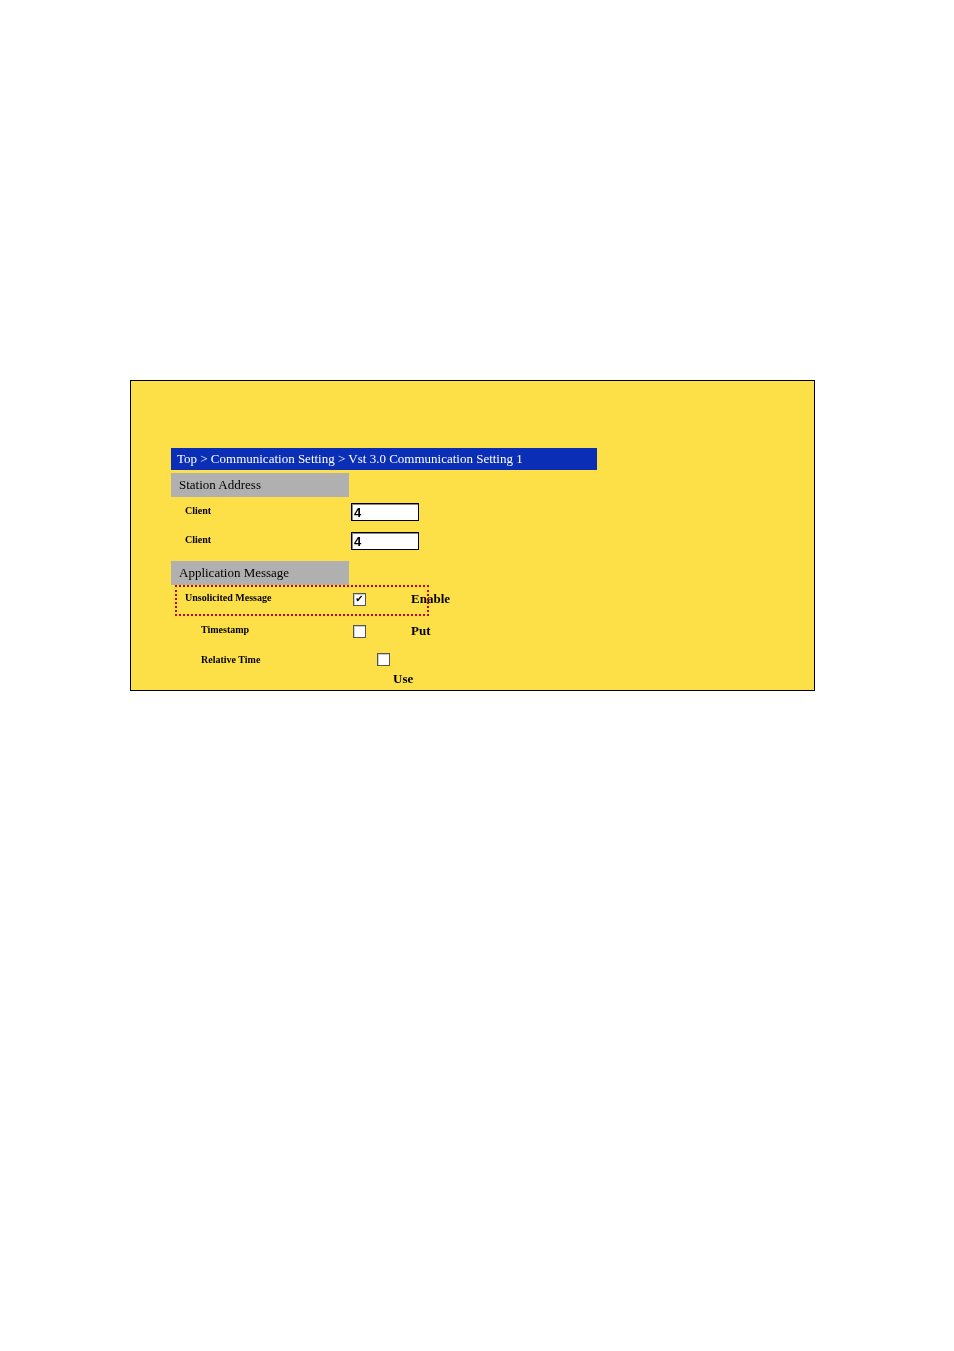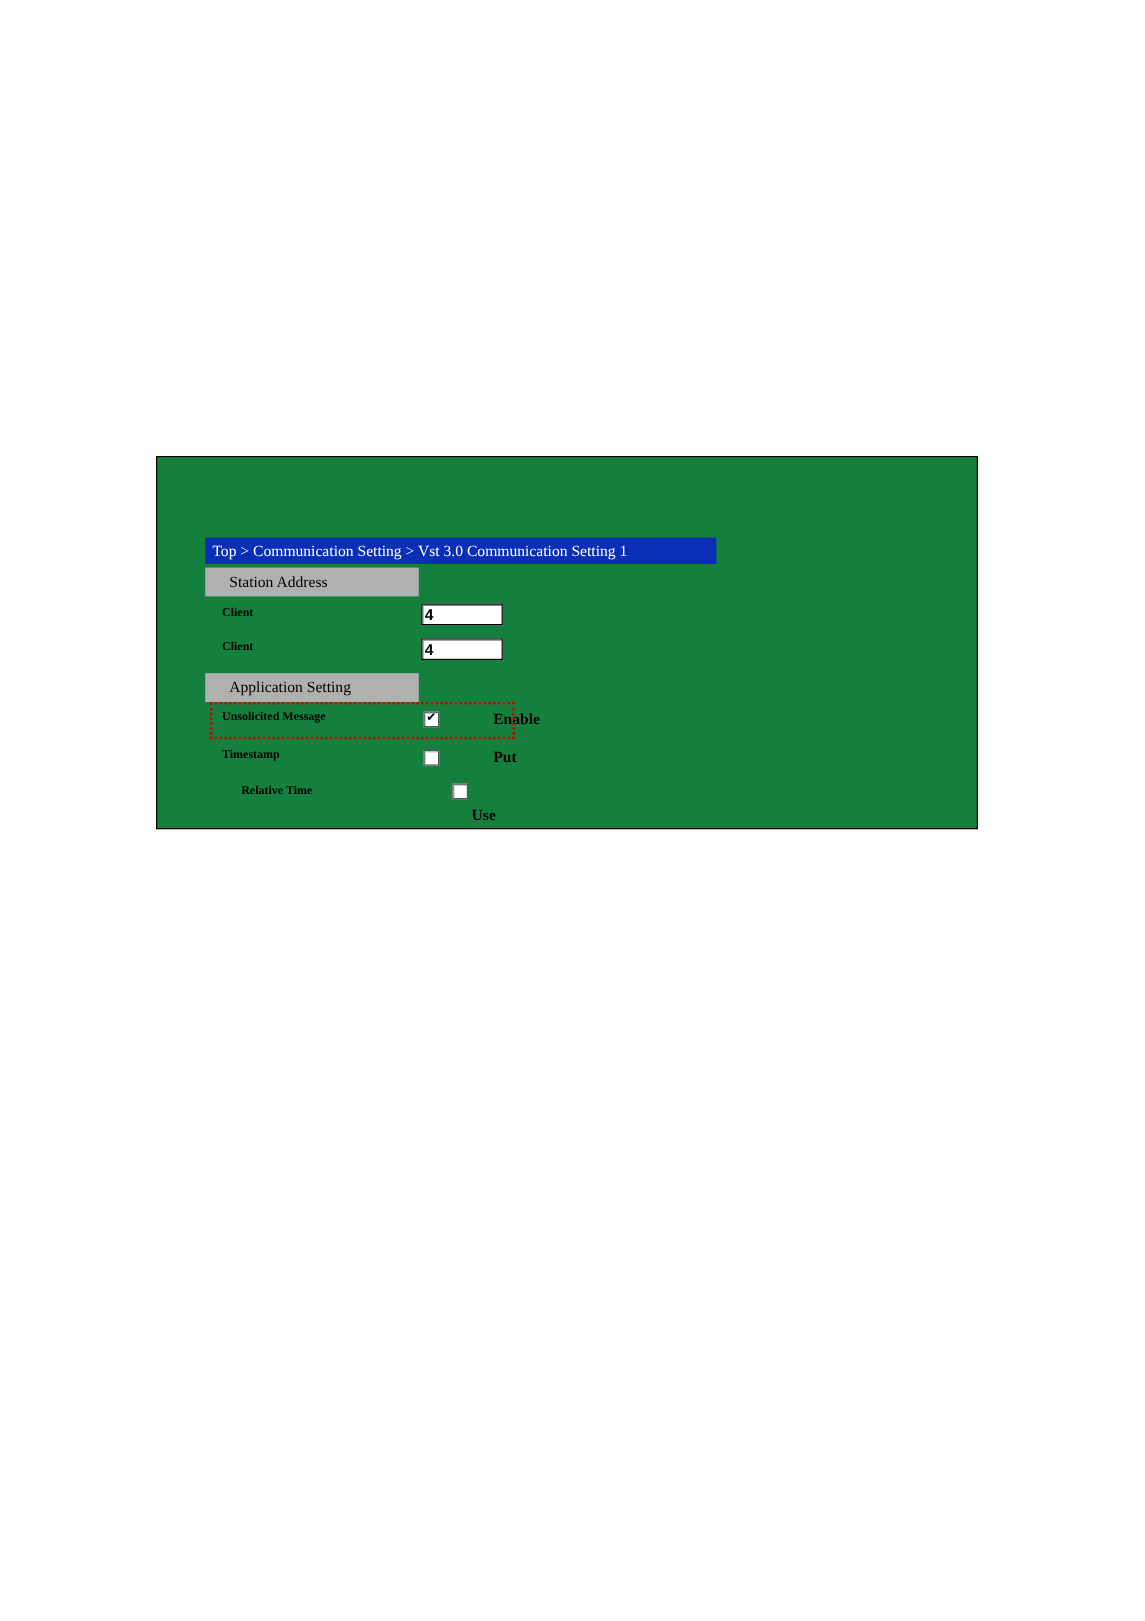--- a/index.html
+++ b/index.html
@@ -12,21 +12,21 @@
     color: #000000;
   }
   .outer-frame {
     position: absolute;
     left: 130px;
     top: 380px;
     width: 685px;
     height: 311px;
     border: 1px solid #000000;
     box-sizing: border-box;
-    background: #15803d;
+    background: #fde047;
   }
   .breadcrumb {
     position: absolute;
     left: 40px;
     top: 67px;
     width: 420px;
     height: 22px;
     background: #0a2eb5;
     color: #ffffff;
     font-size: 13px;
@@ -37,36 +37,36 @@
   }
   .section-header {
     position: absolute;
     left: 40px;
     height: 24px;
     width: 178px;
     background: #b0b0b0;
     color: #000000;
     font-size: 13px;
     line-height: 24px;
-    padding-left: 20px;
+    padding-left: 8px;
     box-sizing: border-box;
   }
   .sa-header { top: 92px; }
   .as-header { top: 180px; }
   .row-label {
     position: absolute;
     left: 54px;
     font-size: 10px;
     font-weight: bold;
     color: #000000;
   }
   .r-client { top: 124px; }
   .r-server { top: 153px; }
   .r-unsol  { top: 211px; }
-  .r-ts     { top: 243px; }
+  .r-ts     { top: 243px; margin-left: 16px; }
   .r-rt     { top: 273px; margin-left: 16px; }
   .text-input {
     position: absolute;
     left: 220px;
     width: 68px;
     height: 18px;
     font-size: 13px;
     font-weight: bold;
     border: 1px solid #000000;
     background: #ffffff;
@@ -122,21 +122,21 @@
   <div class="breadcrumb">Top &gt; Communication Setting &gt; Vst 3.0 Communication Setting 1</div>
 
   <div class="section-header sa-header">Station Address</div>
 
   <div class="row-label r-client">Client</div>
   <input class="text-input ti-client" value="4" style="">
 
   <div class="row-label r-server">Client</div>
   <input class="text-input ti-server" value="4" style="">
 
-  <div class="section-header as-header">Application Setting</div>
+  <div class="section-header as-header">Application Message</div>
 
   <div class="row-label r-unsol">Unsolicited Message</div>
   <div class="cb-wrap cb-enable">
     <div class="cb">
         <span>✔</span>
       </div>
     <span class="cb-label">Enable</span>
   </div>
 
   <div class="row-label r-ts">Timestamp</div>

